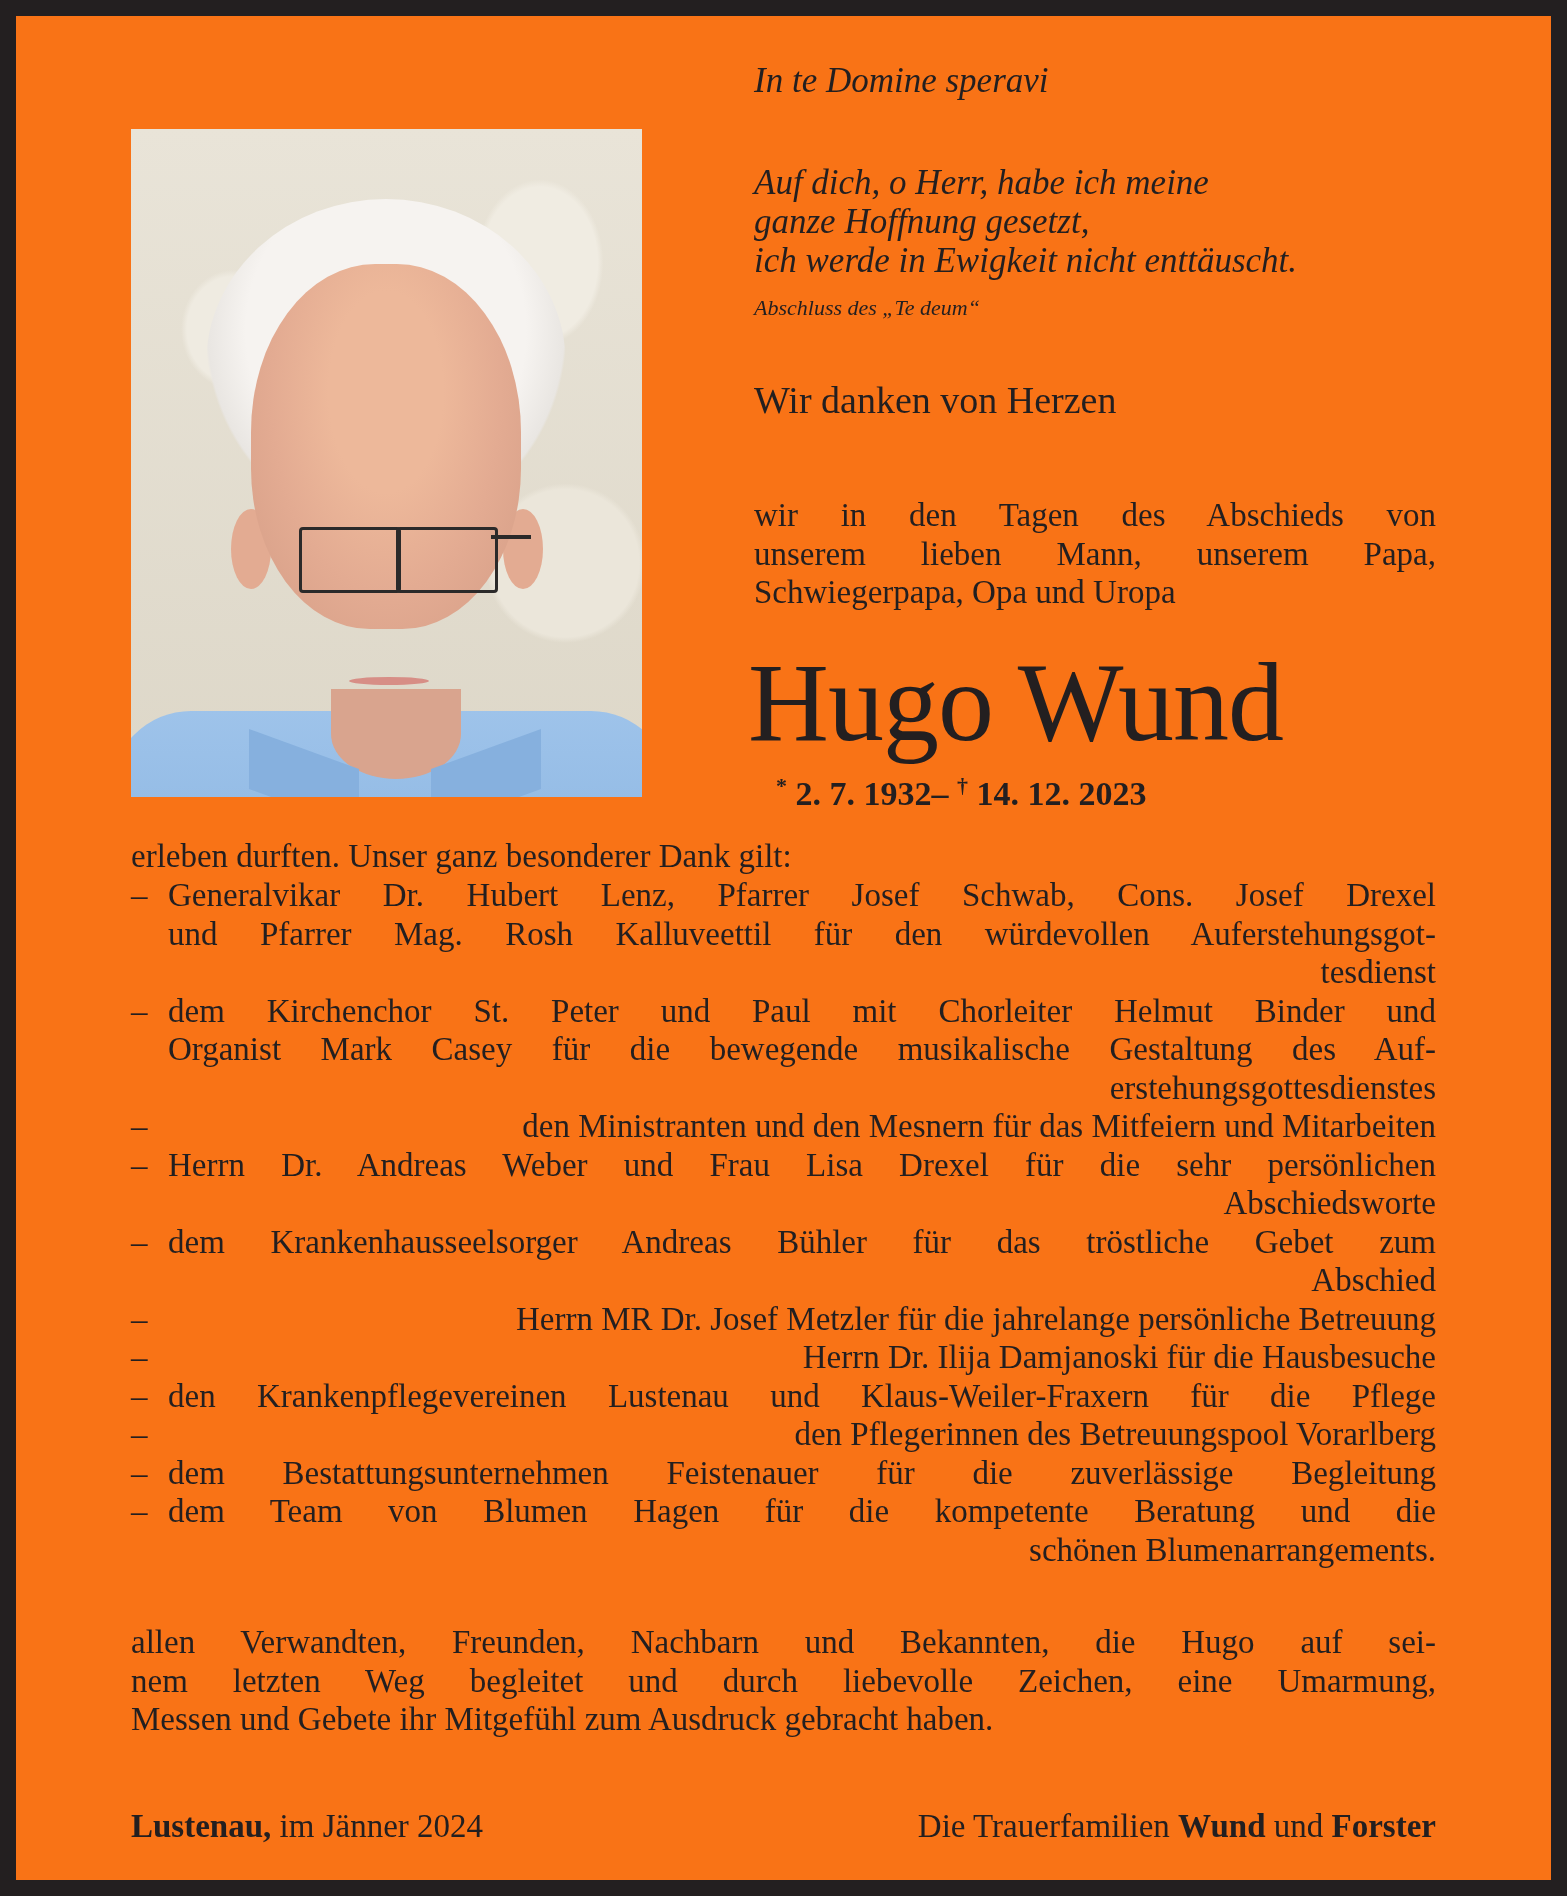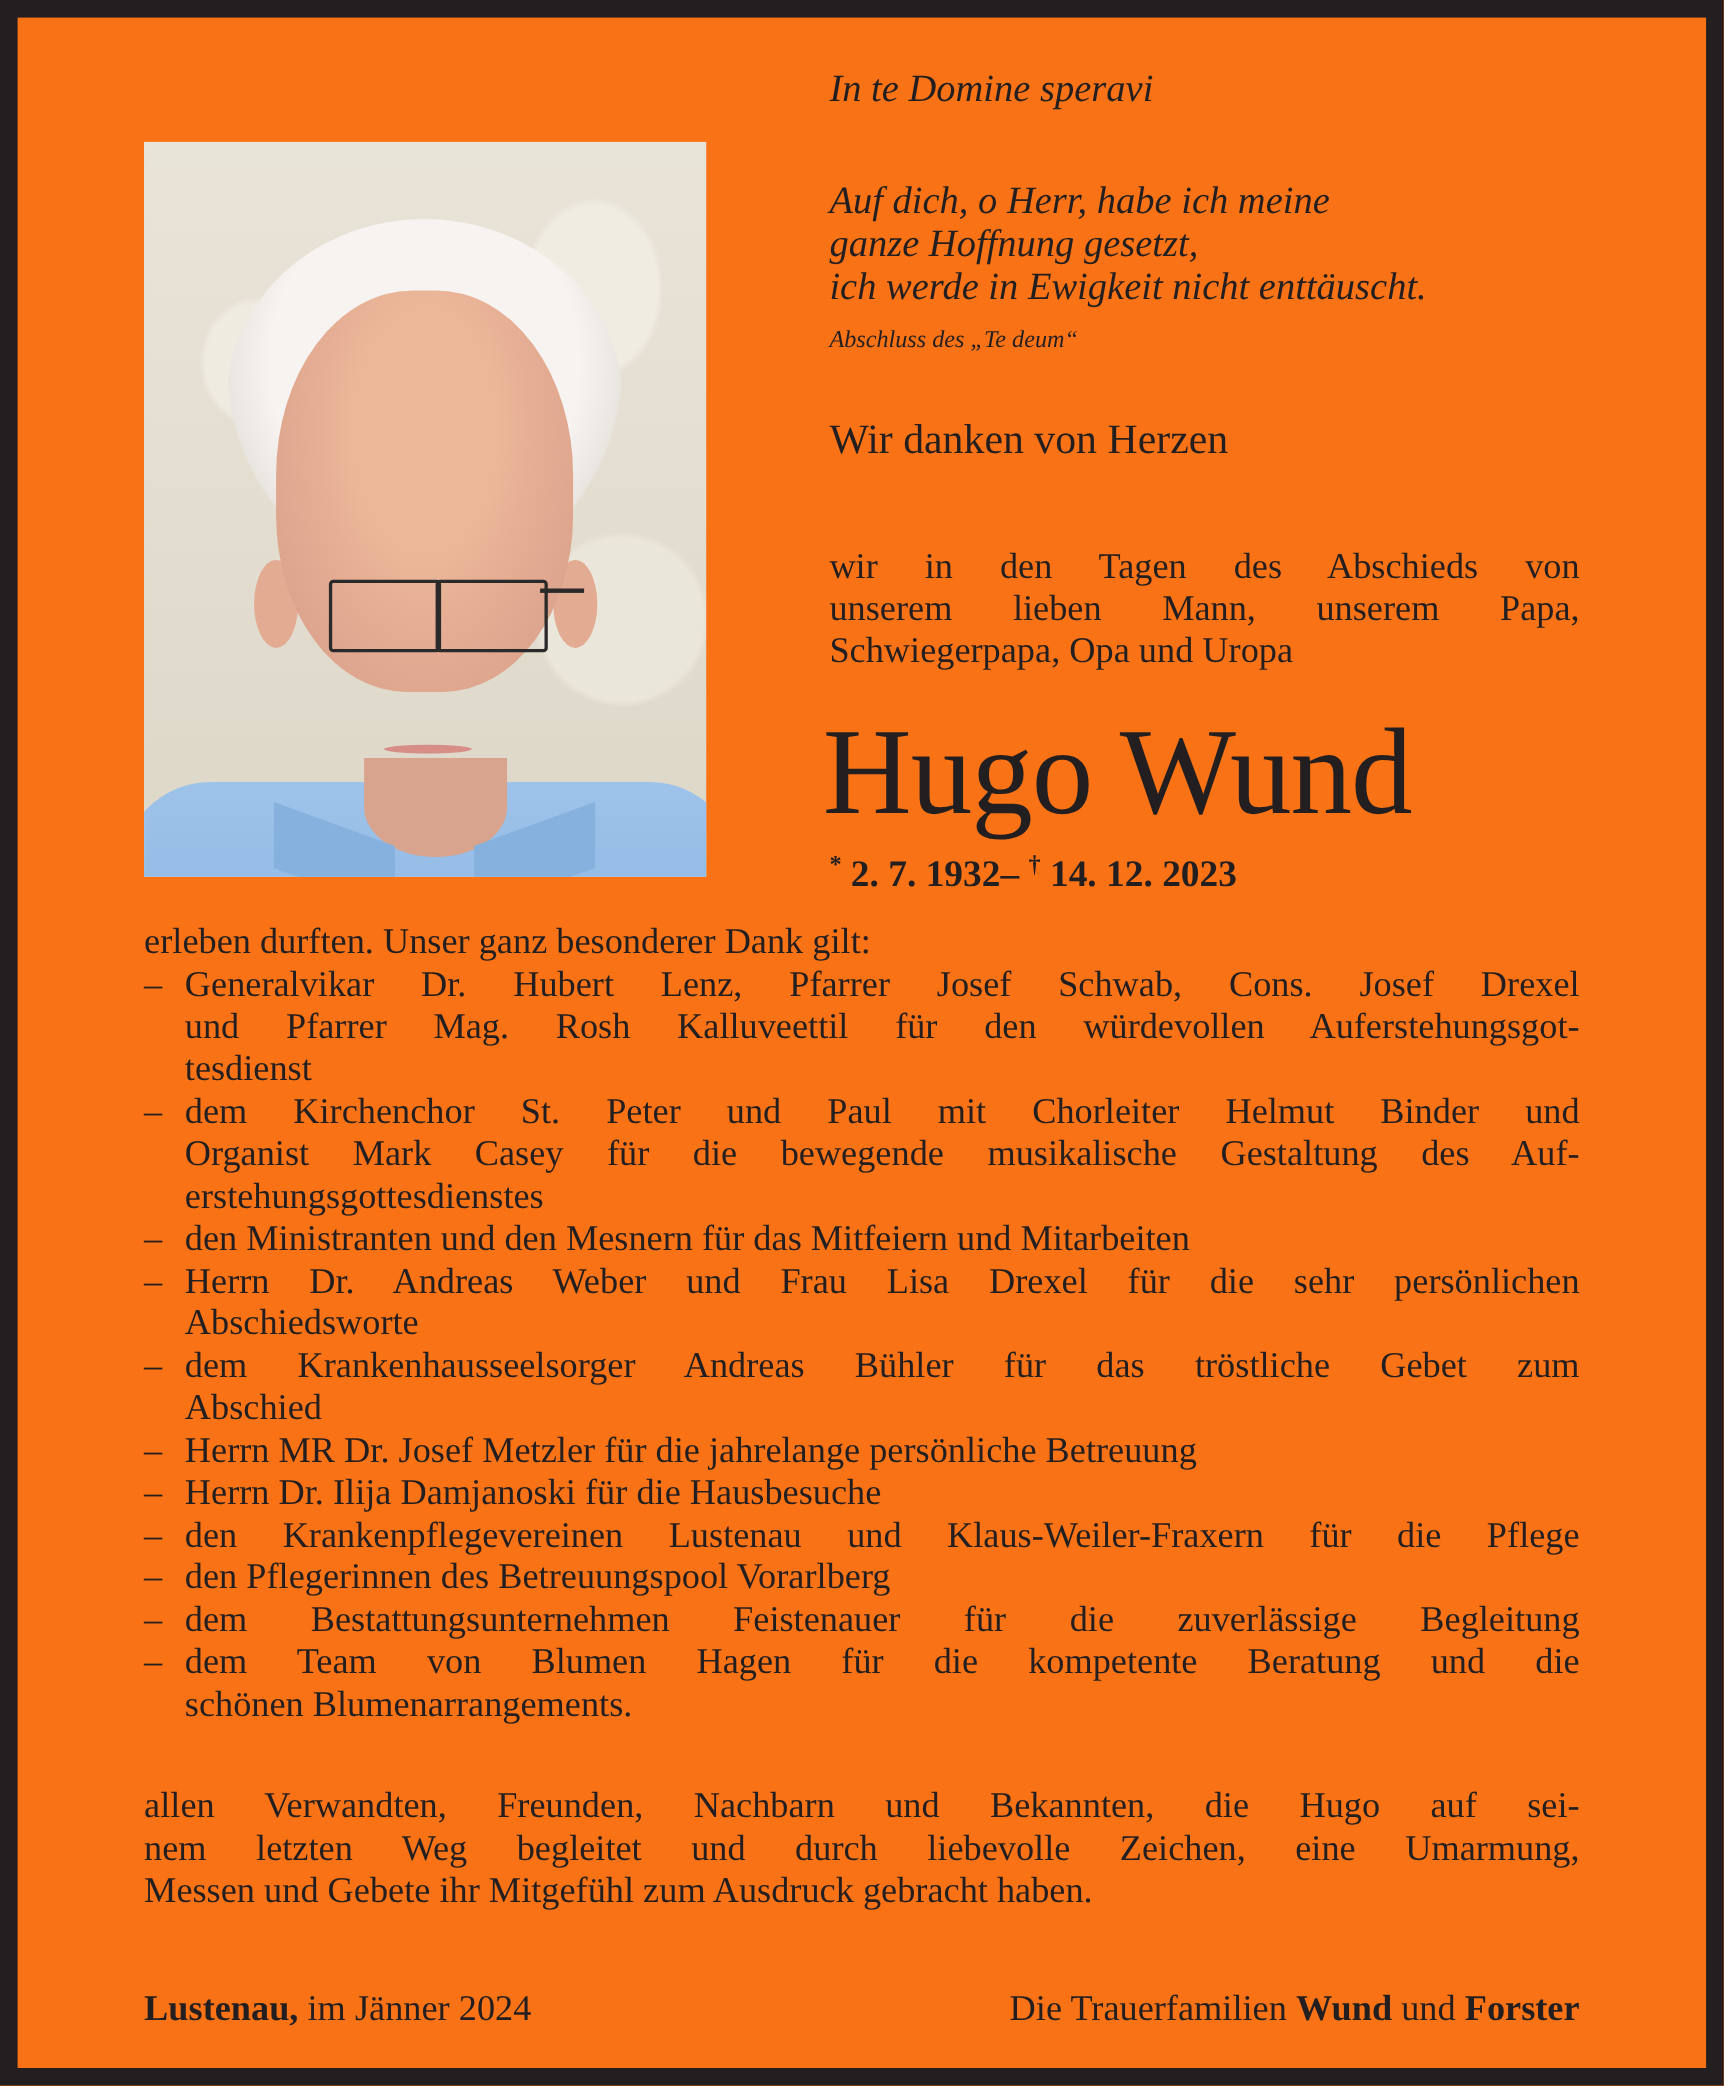--- a/index.html
+++ b/index.html
@@ -32,25 +32,25 @@
   .photo .collar-l { position: absolute; left: 118px; top: 620px; width: 110px; height: 60px; background: #86b0de; transform: skewY(20deg); }
   .photo .collar-r { position: absolute; left: 300px; top: 620px; width: 110px; height: 60px; background: #86b0de; transform: skewY(-20deg); }
   .photo .neck { position: absolute; left: 200px; top: 560px; width: 130px; height: 90px; background: #d9a48e; border-radius: 0 0 50% 50%; }
 
   .quote { font-style: italic; font-size: 35px; line-height: 39px; }
   .quote-src { font-style: italic; font-size: 22px; }
   .thanks-heading { font-size: 38px; }
   .body-text { font-size: 33px; line-height: 38.5px; }
   .justify { text-align: justify; text-align-last: justify; white-space: normal; }
   .name { font-size: 112px; letter-spacing: -1px; }
-  .dates { font-size: 34px; font-weight: bold; }
+  .dates { font-size: 34px; font-weight: bold; margin-left: 22px; }
   .list { position: absolute; left: 115px; width: 1305px; }
   .li { position: relative; padding-left: 37px; font-size: 33px; line-height: 38.5px; }
   .li .dash { position: absolute; left: 0; top: 0; }
-  .li .line { display: block; white-space: nowrap; }
+  .li .line { display: block; white-space: nowrap; text-align: right; }
   .li .line.j { text-align: justify; text-align-last: justify; }
   .para .line { display: block; text-align: justify; text-align-last: justify; }
   .para .line.last { text-align-last: left; }
   .footer { font-size: 33px; }
   b { font-weight: bold; }
 </style>
 </head>
 <body>
 
 <div class="frame">

